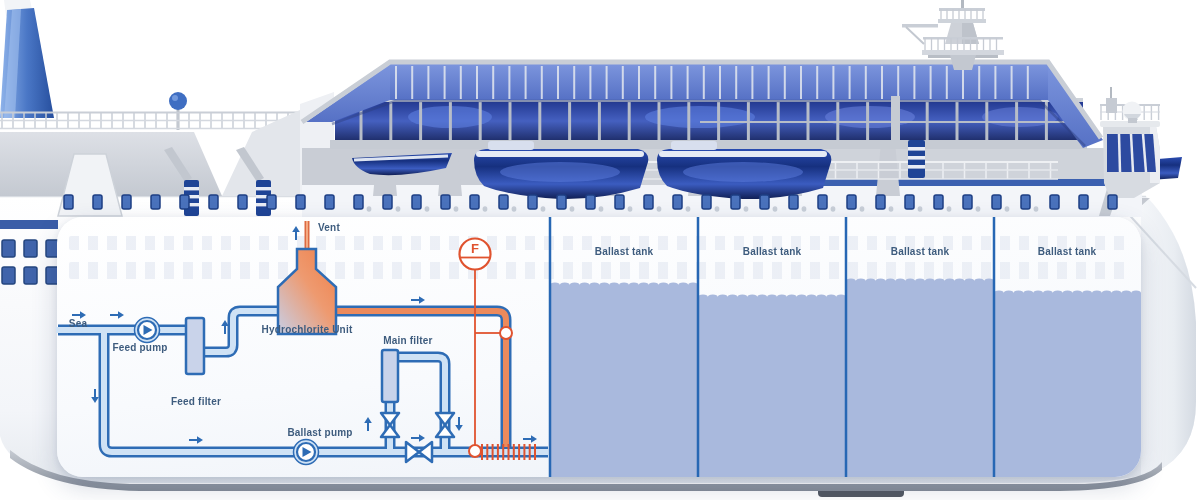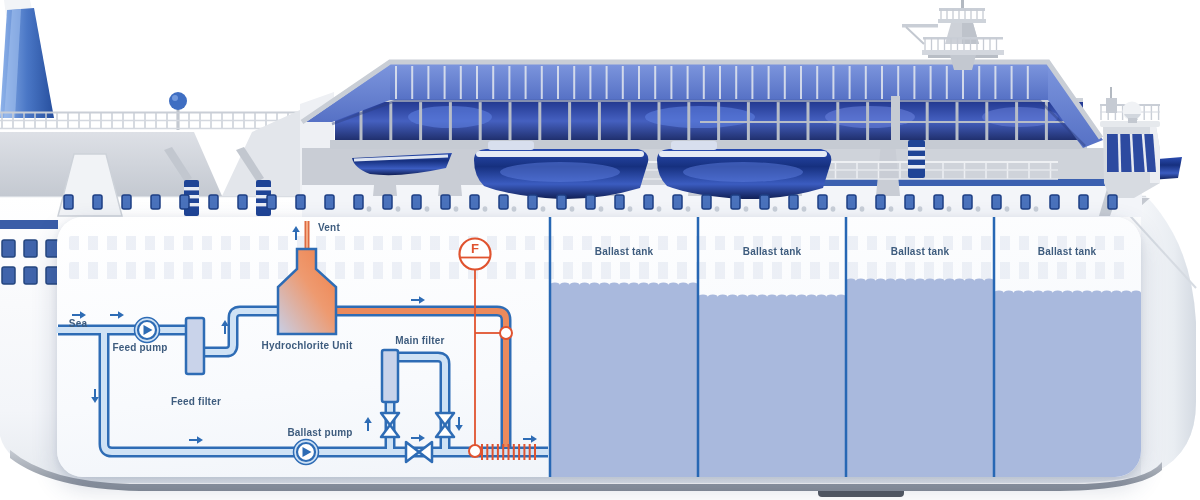--- a/index.html
+++ b/index.html
@@ -553,22 +553,22 @@
         <path d="M455.2,425 L459,431 L462.8,425 Z" stroke="none"></path>
         <line x1="411" y1="438" x2="421" y2="438" stroke-width="2"></line>
         <path d="M419,434.2 L425,438 L419,441.8 Z" stroke="none"></path>
       </g>
   </svg>
 
   <div id="labels">
     <div class="lbl" style="left:78px;top:318px">Sea</div>
     <div class="lbl" style="left:140px;top:342px">Feed pump</div>
     <div class="lbl" style="left:196px;top:396px">Feed filter</div>
-    <div class="lbl" style="left:307px;top:340px">Hydrochlorite Unit</div>
-    <div class="lbl" style="left:420px;top:335px">Main filter</div>
+    <div class="lbl" style="left:307px;top:324px">Hydrochlorite Unit</div>
+    <div class="lbl" style="left:408px;top:335px">Main filter</div>
     <div class="lbl" style="left:320px;top:427px">Ballast pump</div>
     <div class="lbl" style="left:329px;top:222px">Vent</div>
     <div class="lbl" style="left:624px;top:246px">Ballast tank</div>
     <div class="lbl" style="left:772px;top:246px">Ballast tank</div>
     <div class="lbl" style="left:920px;top:246px">Ballast tank</div>
     <div class="lbl" style="left:1067px;top:246px">Ballast tank</div>
   </div>
 </div>
 
 </body></html>

